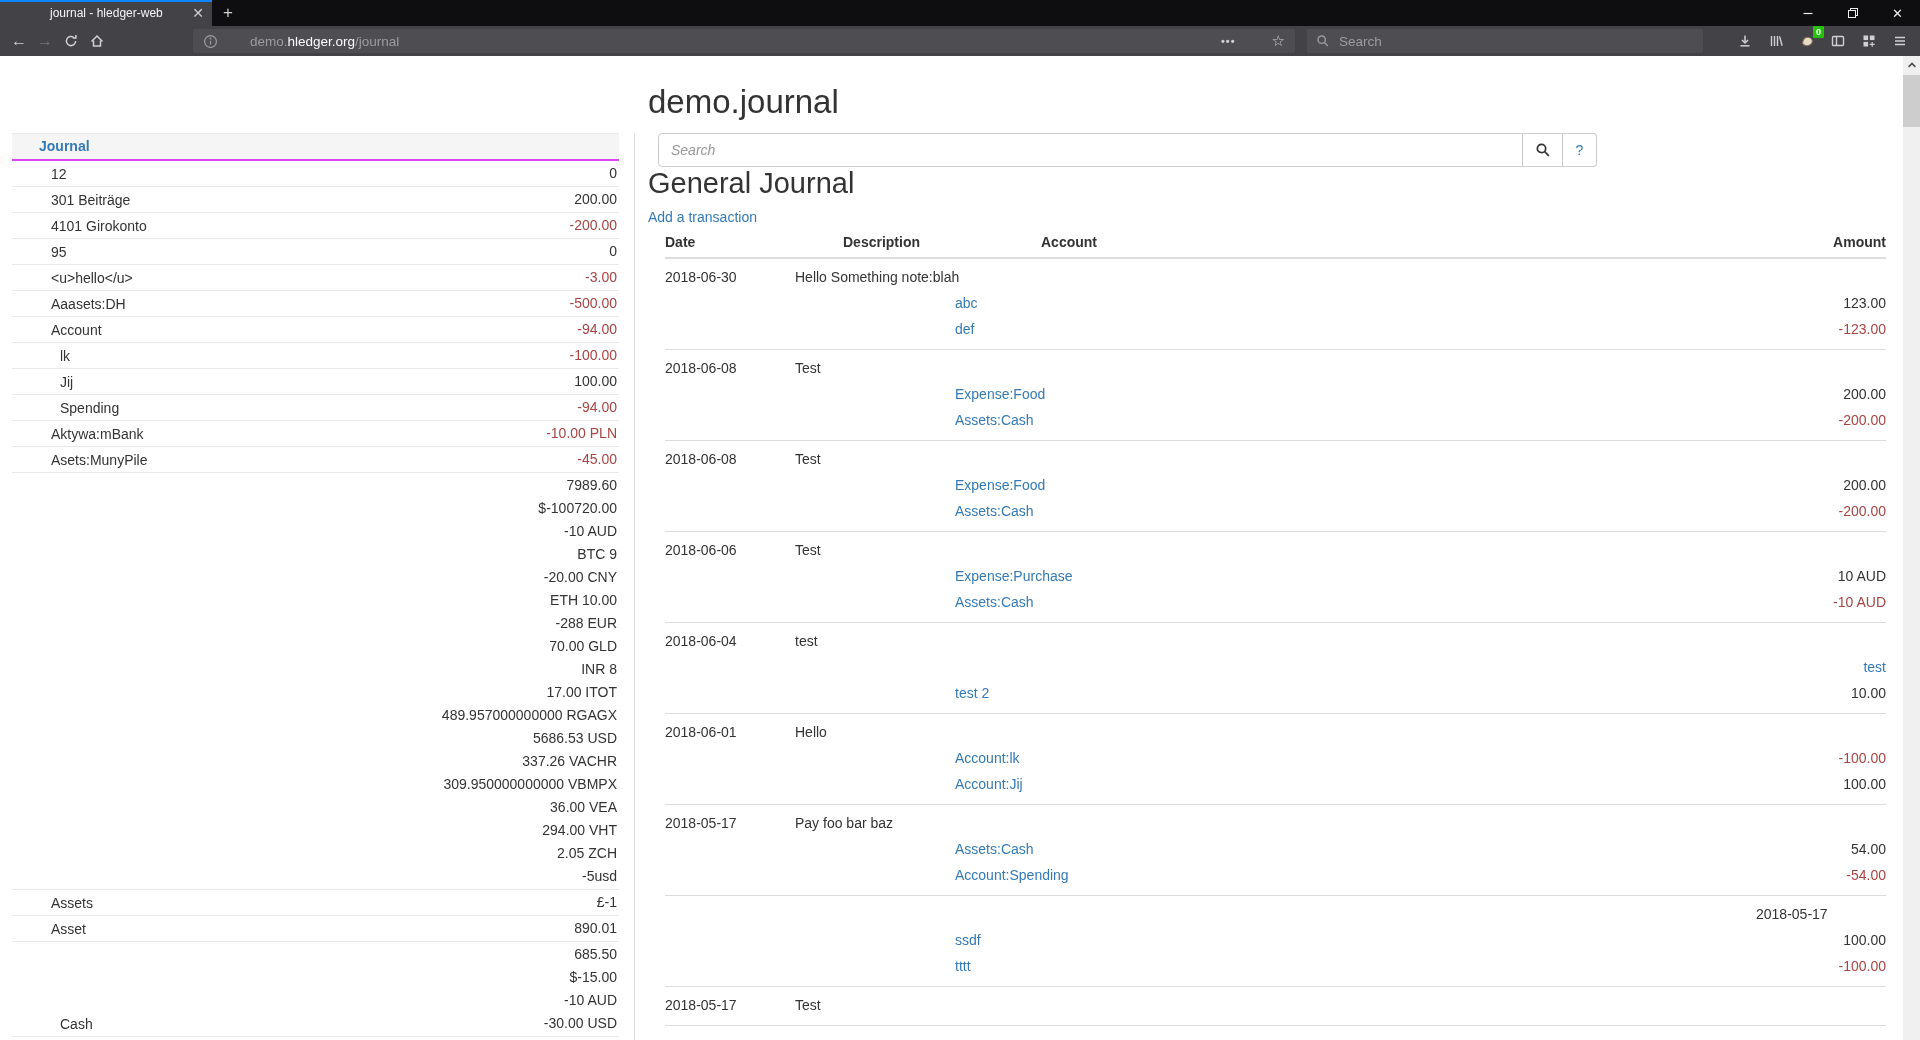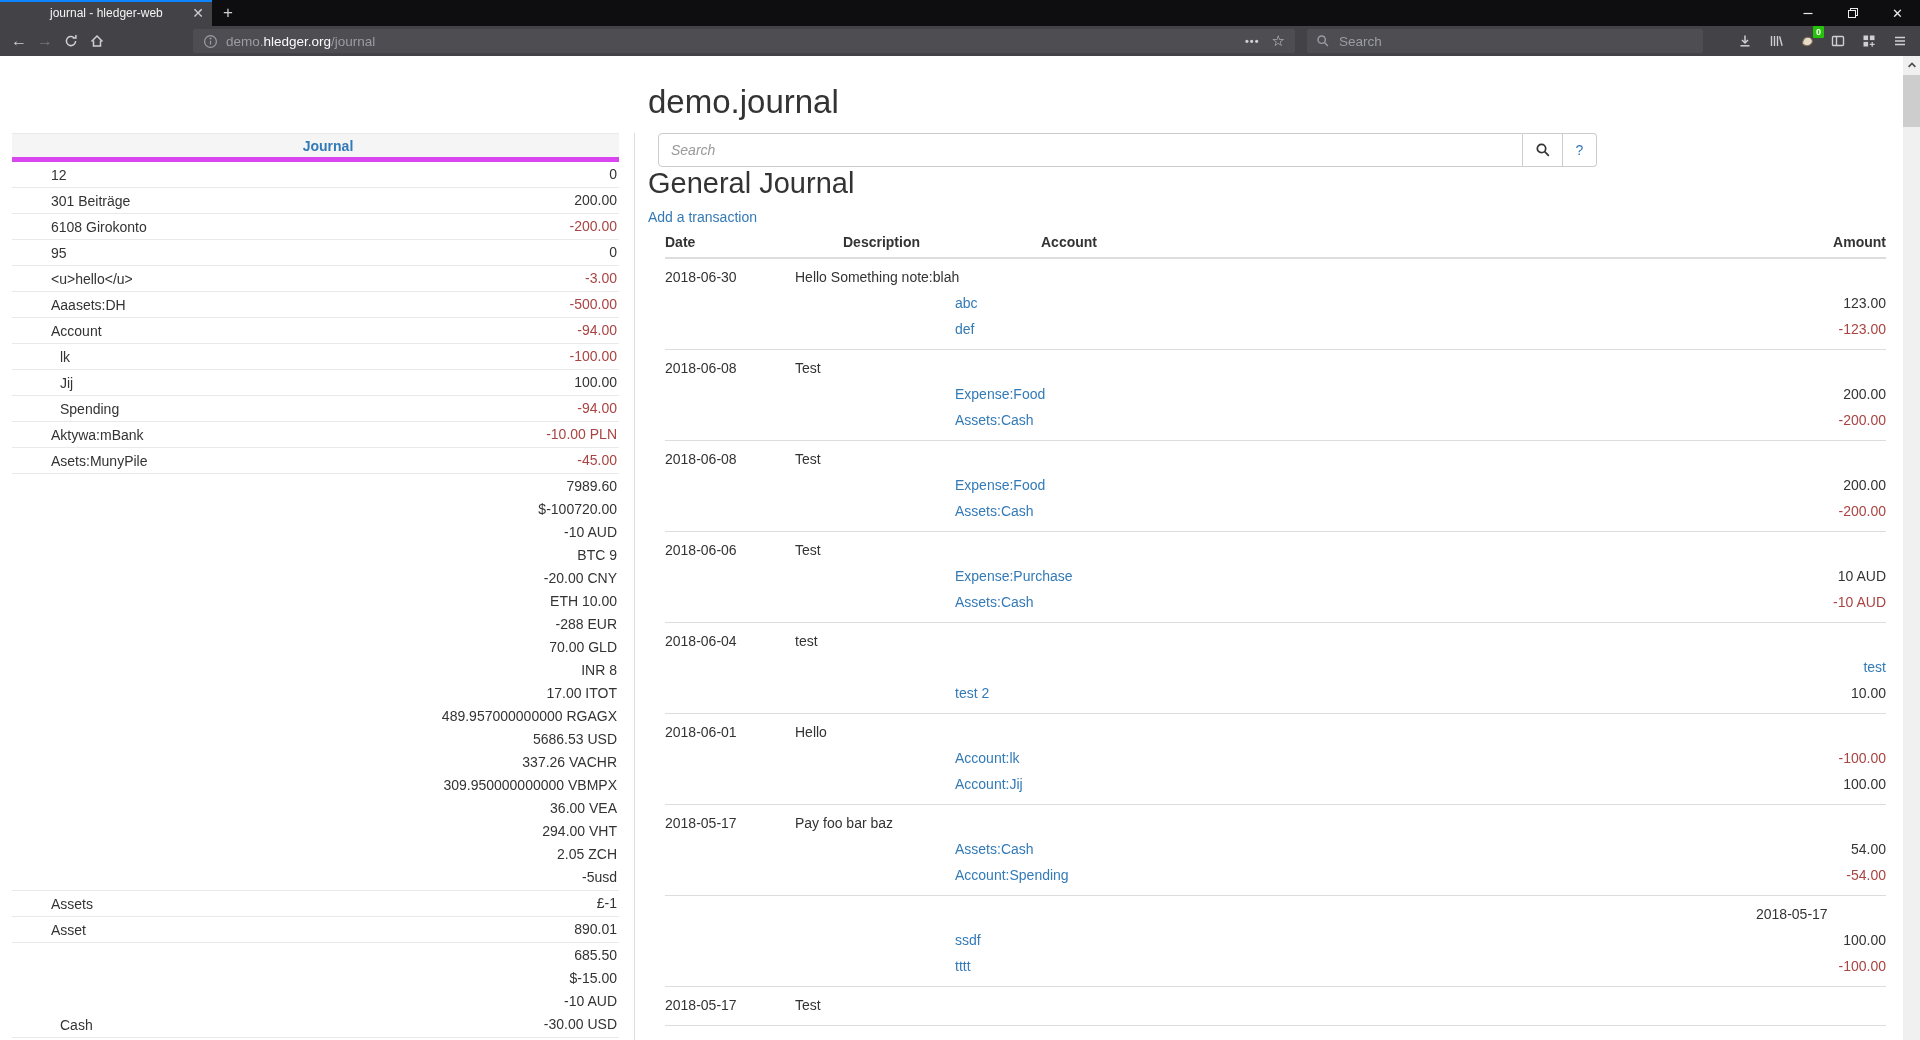--- a/index.html
+++ b/index.html
@@ -15,40 +15,40 @@
   .tab-title { color:#f5f5f6; font-size:12px; flex:1; white-space:nowrap; overflow:hidden;padding-left:40px; }
   .tab-close { color:#cfcfd2; font-size:14px; margin-left:6px; cursor:default; }
   .newtab { color:#cfcfd2; font-size:17px; width:32px; display:flex; align-items:center; justify-content:center; }
   .win-controls { position:absolute; right:0; top:0; height:26px; display:flex; }
   .win-controls .wc { width:45px; display:flex; align-items:center; justify-content:center; color:#ececee; font-size:13px; }
 
   
   .toolbar { height:30px; background:#424247; position:relative; display:flex; align-items:center; padding:0 6px; }
   .tool-btn { width:26px; height:26px; display:flex; align-items:center; justify-content:center; color:#d0d0d3; font-size:16px; flex:0 0 auto; }
   .tool-btn.disabled { color:#73737a; }
-  .urlbar { position:absolute; left:193px; width:1102px; height:24px; top:3px; background:#4d4d52; border-radius:2px; display:flex; align-items:center; padding:0 10px; }
+  .urlbar { position:absolute; left:193px; width:1102px; height:24px; top:3px; background:#4d4d52; border-radius:2px; display:flex; align-items:center; padding:0 10px;gap:24px; }
   .url-text { font-size:13.5px; margin-left:8px; color:#9c9ca3; white-space:nowrap; }
   .url-domain { color:#fbfbfe; }
   .urlbar .spacer { flex:1; }
   .urlbar .dots { color:#d0d0d3; font-size:11px; letter-spacing:1px; font-weight:bold; }
   .urlbar .star { color:#d0d0d3; font-size:15px; margin-left:12px; }
   .searchbar { position:absolute; left:1307px; width:396px; height:24px; top:3px; background:#4d4d52; border-radius:2px; display:flex; align-items:center; padding:0 9px; gap:9px; }
   .searchbar .ph { color:#9c9ca3; font-size:13.5px; }
   .right-icons { position:absolute; right:8px; top:2px; display:flex; gap:7px; }
   .right-icons .tool-btn { width:24px; position:relative; }
   .badge { position:absolute; top:-2px; right:-5px; background:#26c20b; color:#fff; font-size:9px; font-weight:bold; padding:0 3px; height:12px; line-height:12px; border-radius:1px; }
 
   
   .page { position:absolute; top:56px; left:0; right:0; bottom:0; background:#fff; color:#333; font-size:14px; }
   .vdivider { position:absolute; left:634px; top:77px; bottom:0; width:1px; background:#ddd; }
 
   
   .sidebar { position:absolute; left:12px; top:77px; width:607px; }
   .sidebar table { width:100%; border-collapse:collapse; font-size:14px; color:#333; }
-  .sidebar th.nav { text-align:center; background:#f5f5f5; border-top:1px solid #e9e9e9; border-bottom:5px solid #d946ef; padding:3px 2px 3px 27px; height:26px; }
+  .sidebar th.nav { text-align:left; background:#f5f5f5; border-top:1px solid #e9e9e9; border-bottom:2px solid #d946ef; padding:3px 2px 3px 27px; height:26px; }
   .sidebar th.nav a { color:#337ab7; font-weight:bold; font-size:14px; text-decoration:none; }
   .srow td { border-bottom:1px solid #e9e9e9; vertical-align:bottom; padding-top:1px; padding-bottom:1px; }
   .srow td.namecell { padding-left:39px; }
   .srow.d2 td.namecell { padding-left:48px; }
   .srow .name { line-height:21px; white-space:nowrap; }
   .srow td.amts { text-align:right; padding-right:2px; }
   .amt { line-height:23px; white-space:nowrap; }
   .neg { color:#a94442; }
 
   
@@ -212,21 +212,21 @@
   </tr>
 
   <tr class="srow">
     <td class="namecell"><span class="name">301 Beiträge</span></td>
     <td class="amts">
                 <div class="amt">200.00</div>
               </td>
   </tr>
 
   <tr class="srow">
-    <td class="namecell"><span class="name">6108 Girokonto</span></td>
+    <td class="namecell"><span class="name">4101 Girokonto</span></td>
     <td class="amts">
                 <div class="amt neg">-200.00</div>
               </td>
   </tr>
 
   <tr class="srow">
     <td class="namecell"><span class="name">95</span></td>
     <td class="amts">
                 <div class="amt">0</div>
               </td>

